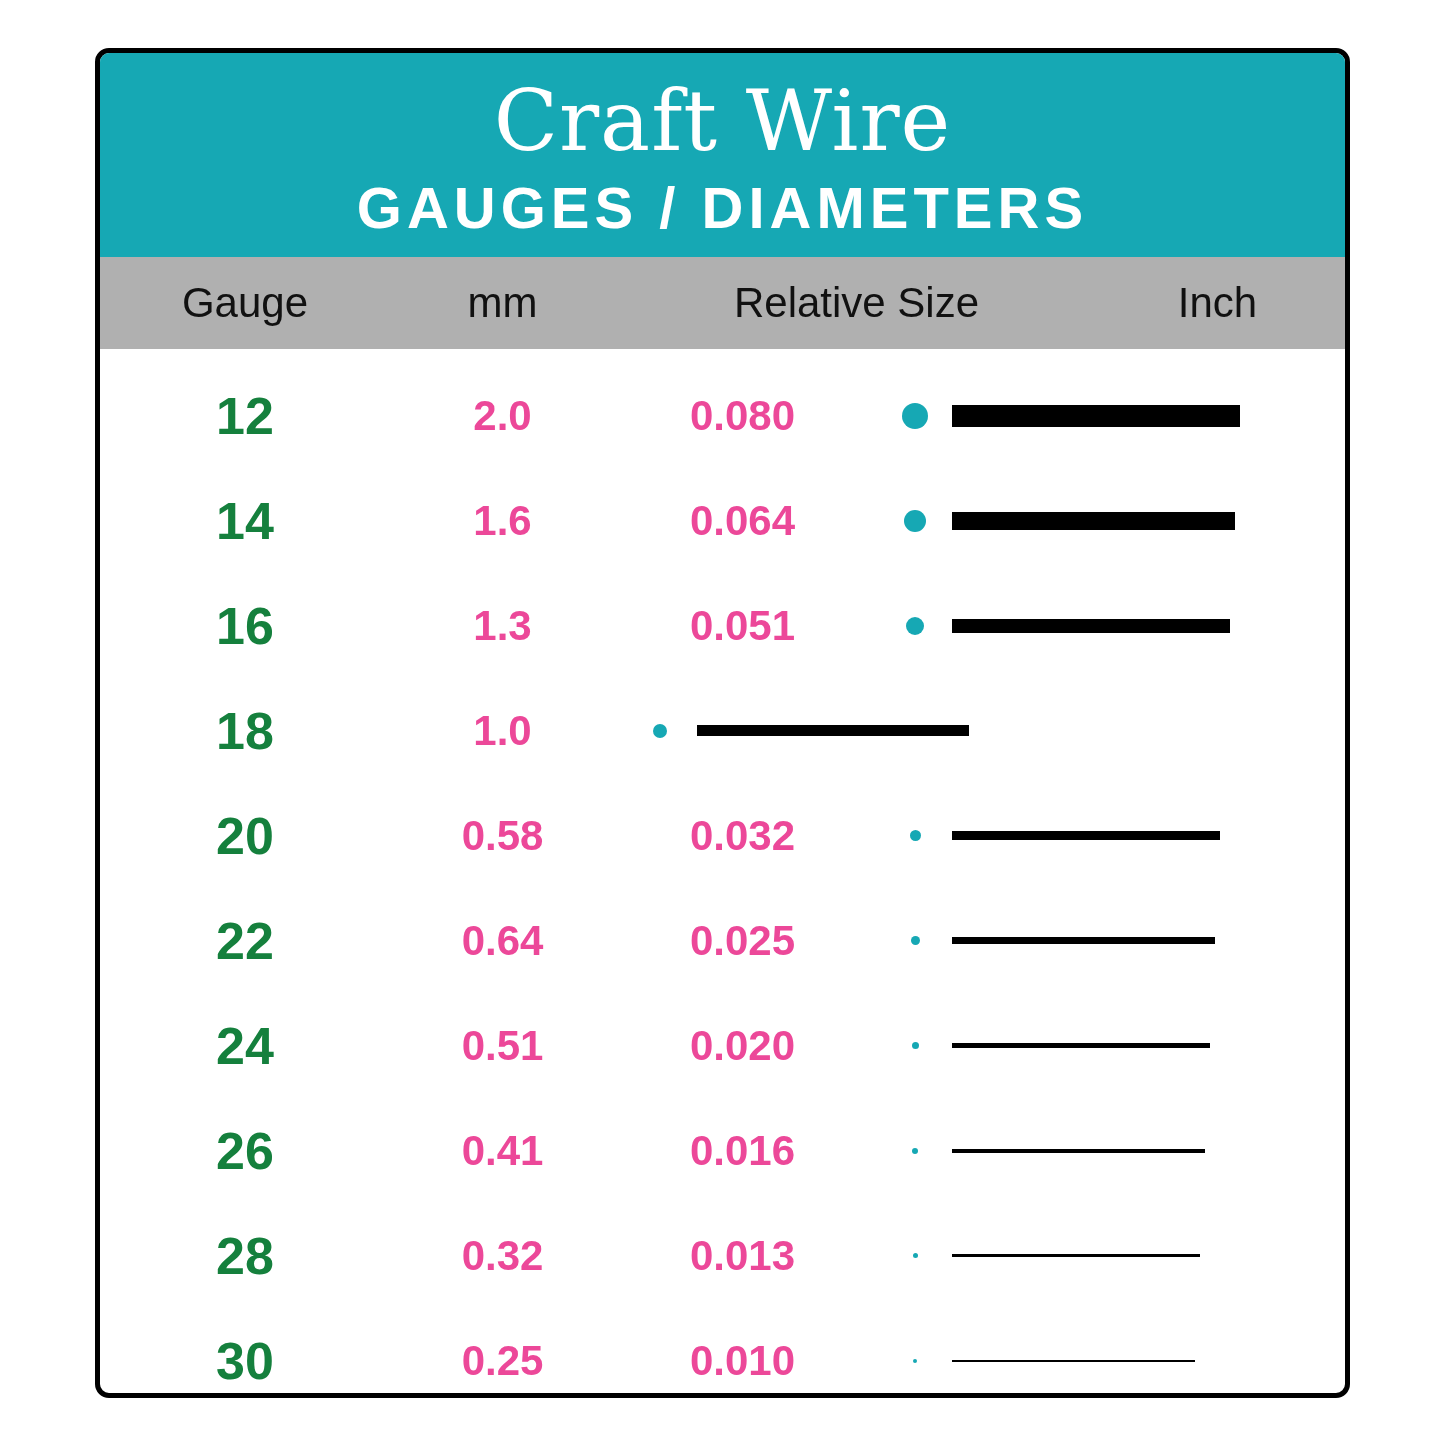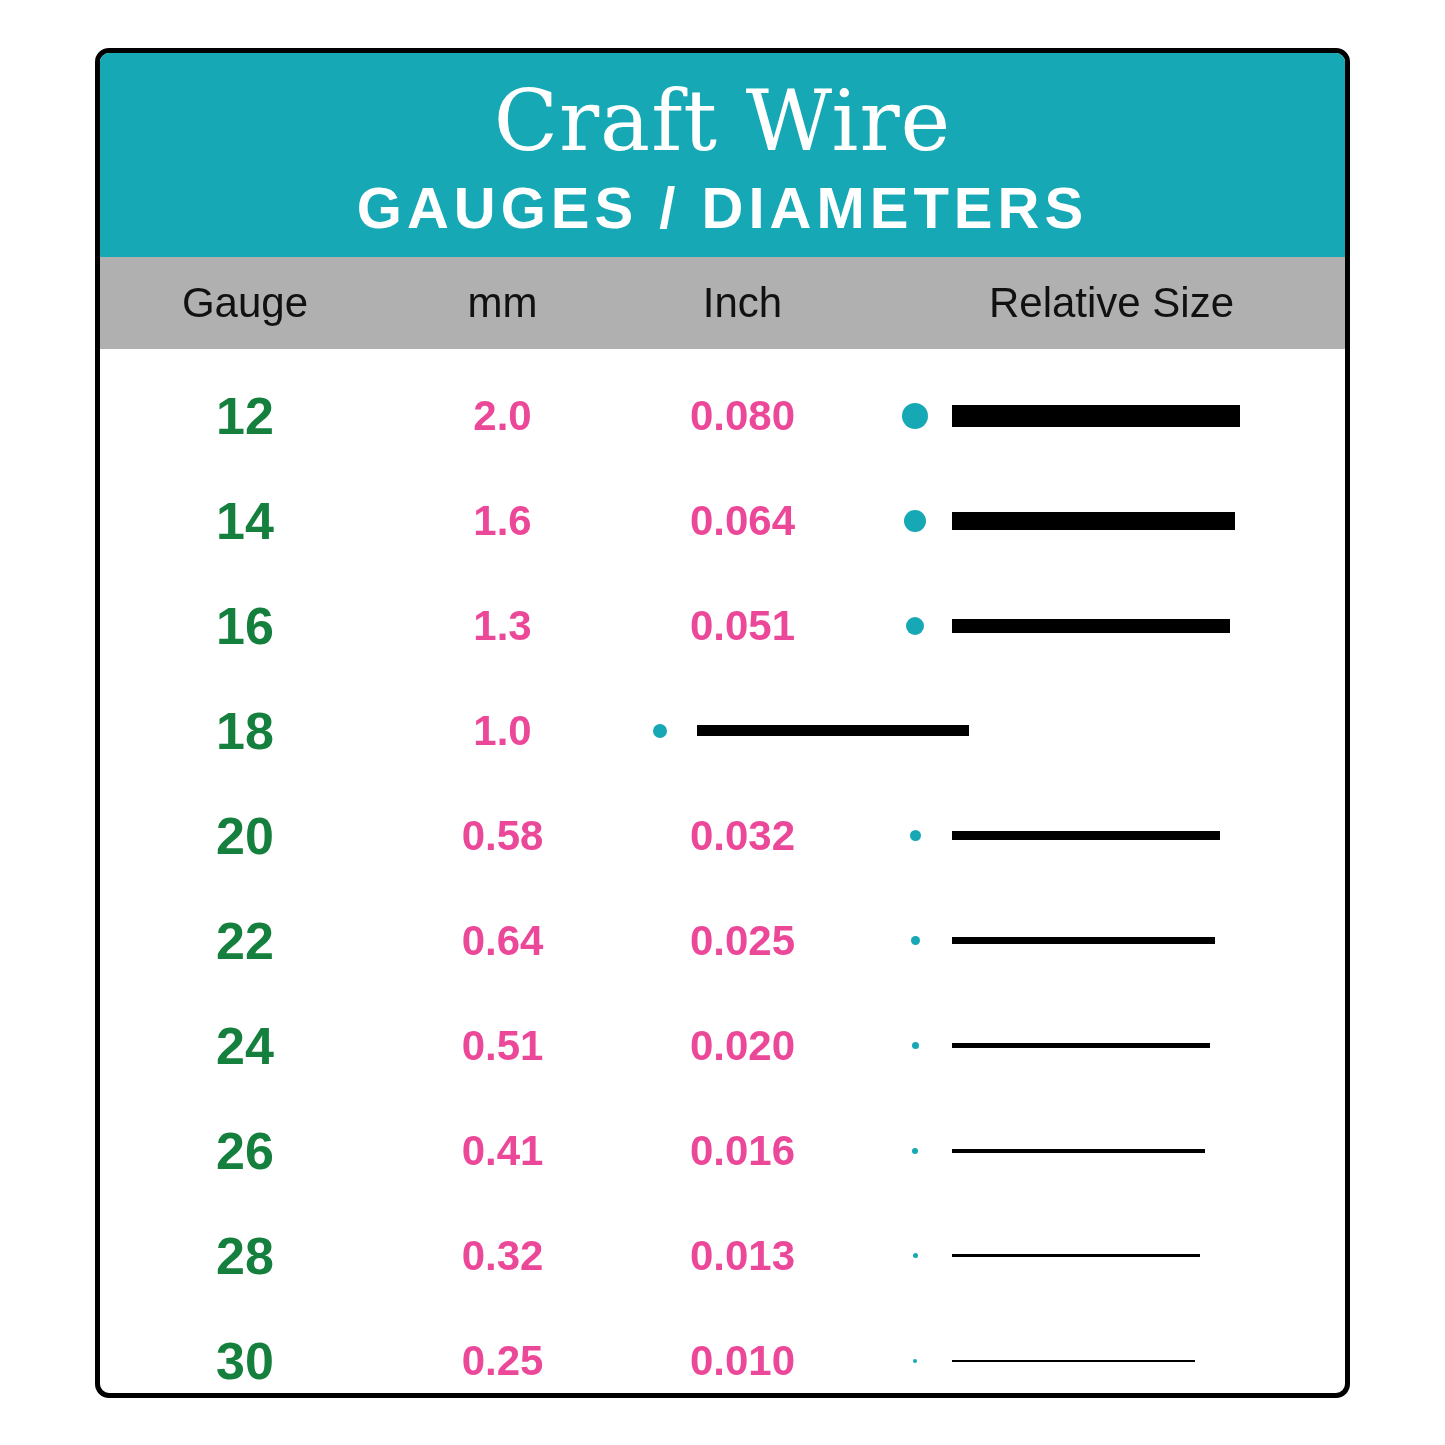--- a/index.html
+++ b/index.html
@@ -131,22 +131,22 @@
 <div class="card">
 
   <div class="header">
     <div class="title">Craft Wire</div>
     <div class="subtitle">GAUGES / DIAMETERS</div>
   </div>
 
   <div class="colhead">
     <div class="cell c-gauge">Gauge</div>
     <div class="cell c-mm">mm</div>
+    <div class="cell c-rel" style="justify-content:center;">Relative Size</div>
     <div class="cell c-inch">Inch</div>
-    <div class="cell c-rel" style="justify-content:center;">Relative Size</div>
   </div>
 
   <div class="rows" id="rows">
       <div class="row">
         <div class="cell c-gauge">
           <span class="gauge-val">12</span>
         </div>
         <div class="cell c-mm">
           <span class="mm-val">2.0</span>
         </div>

